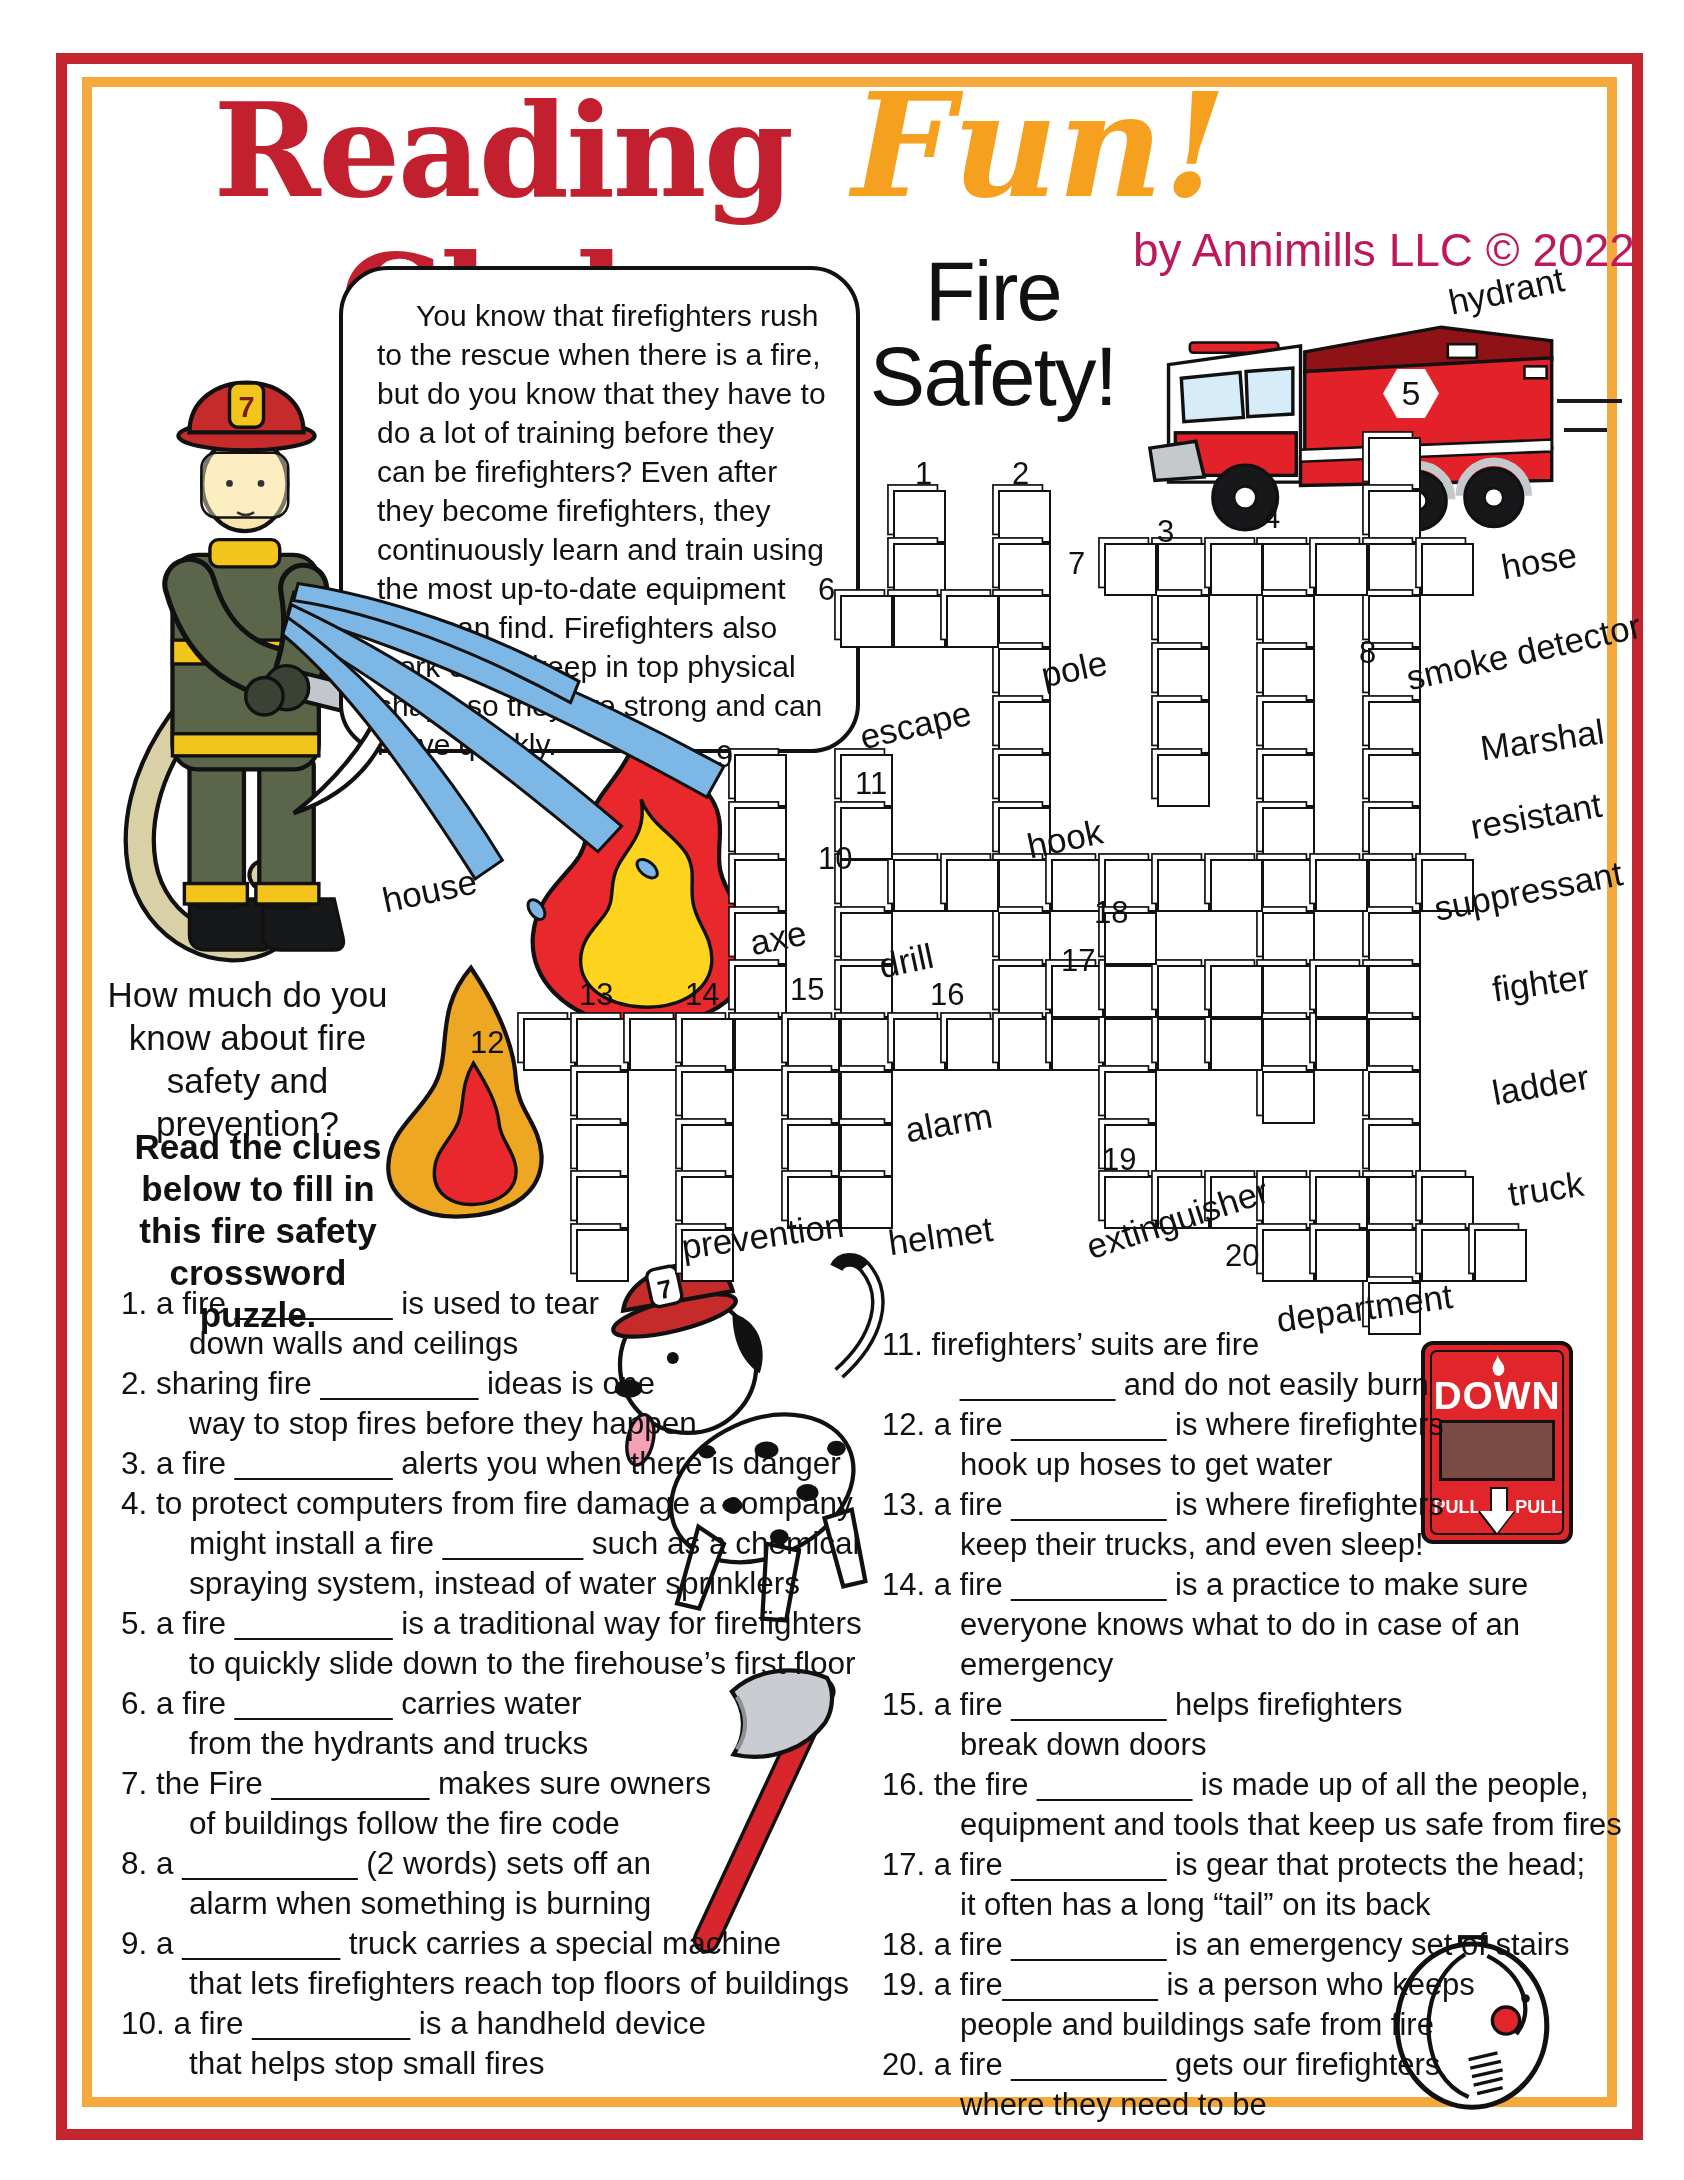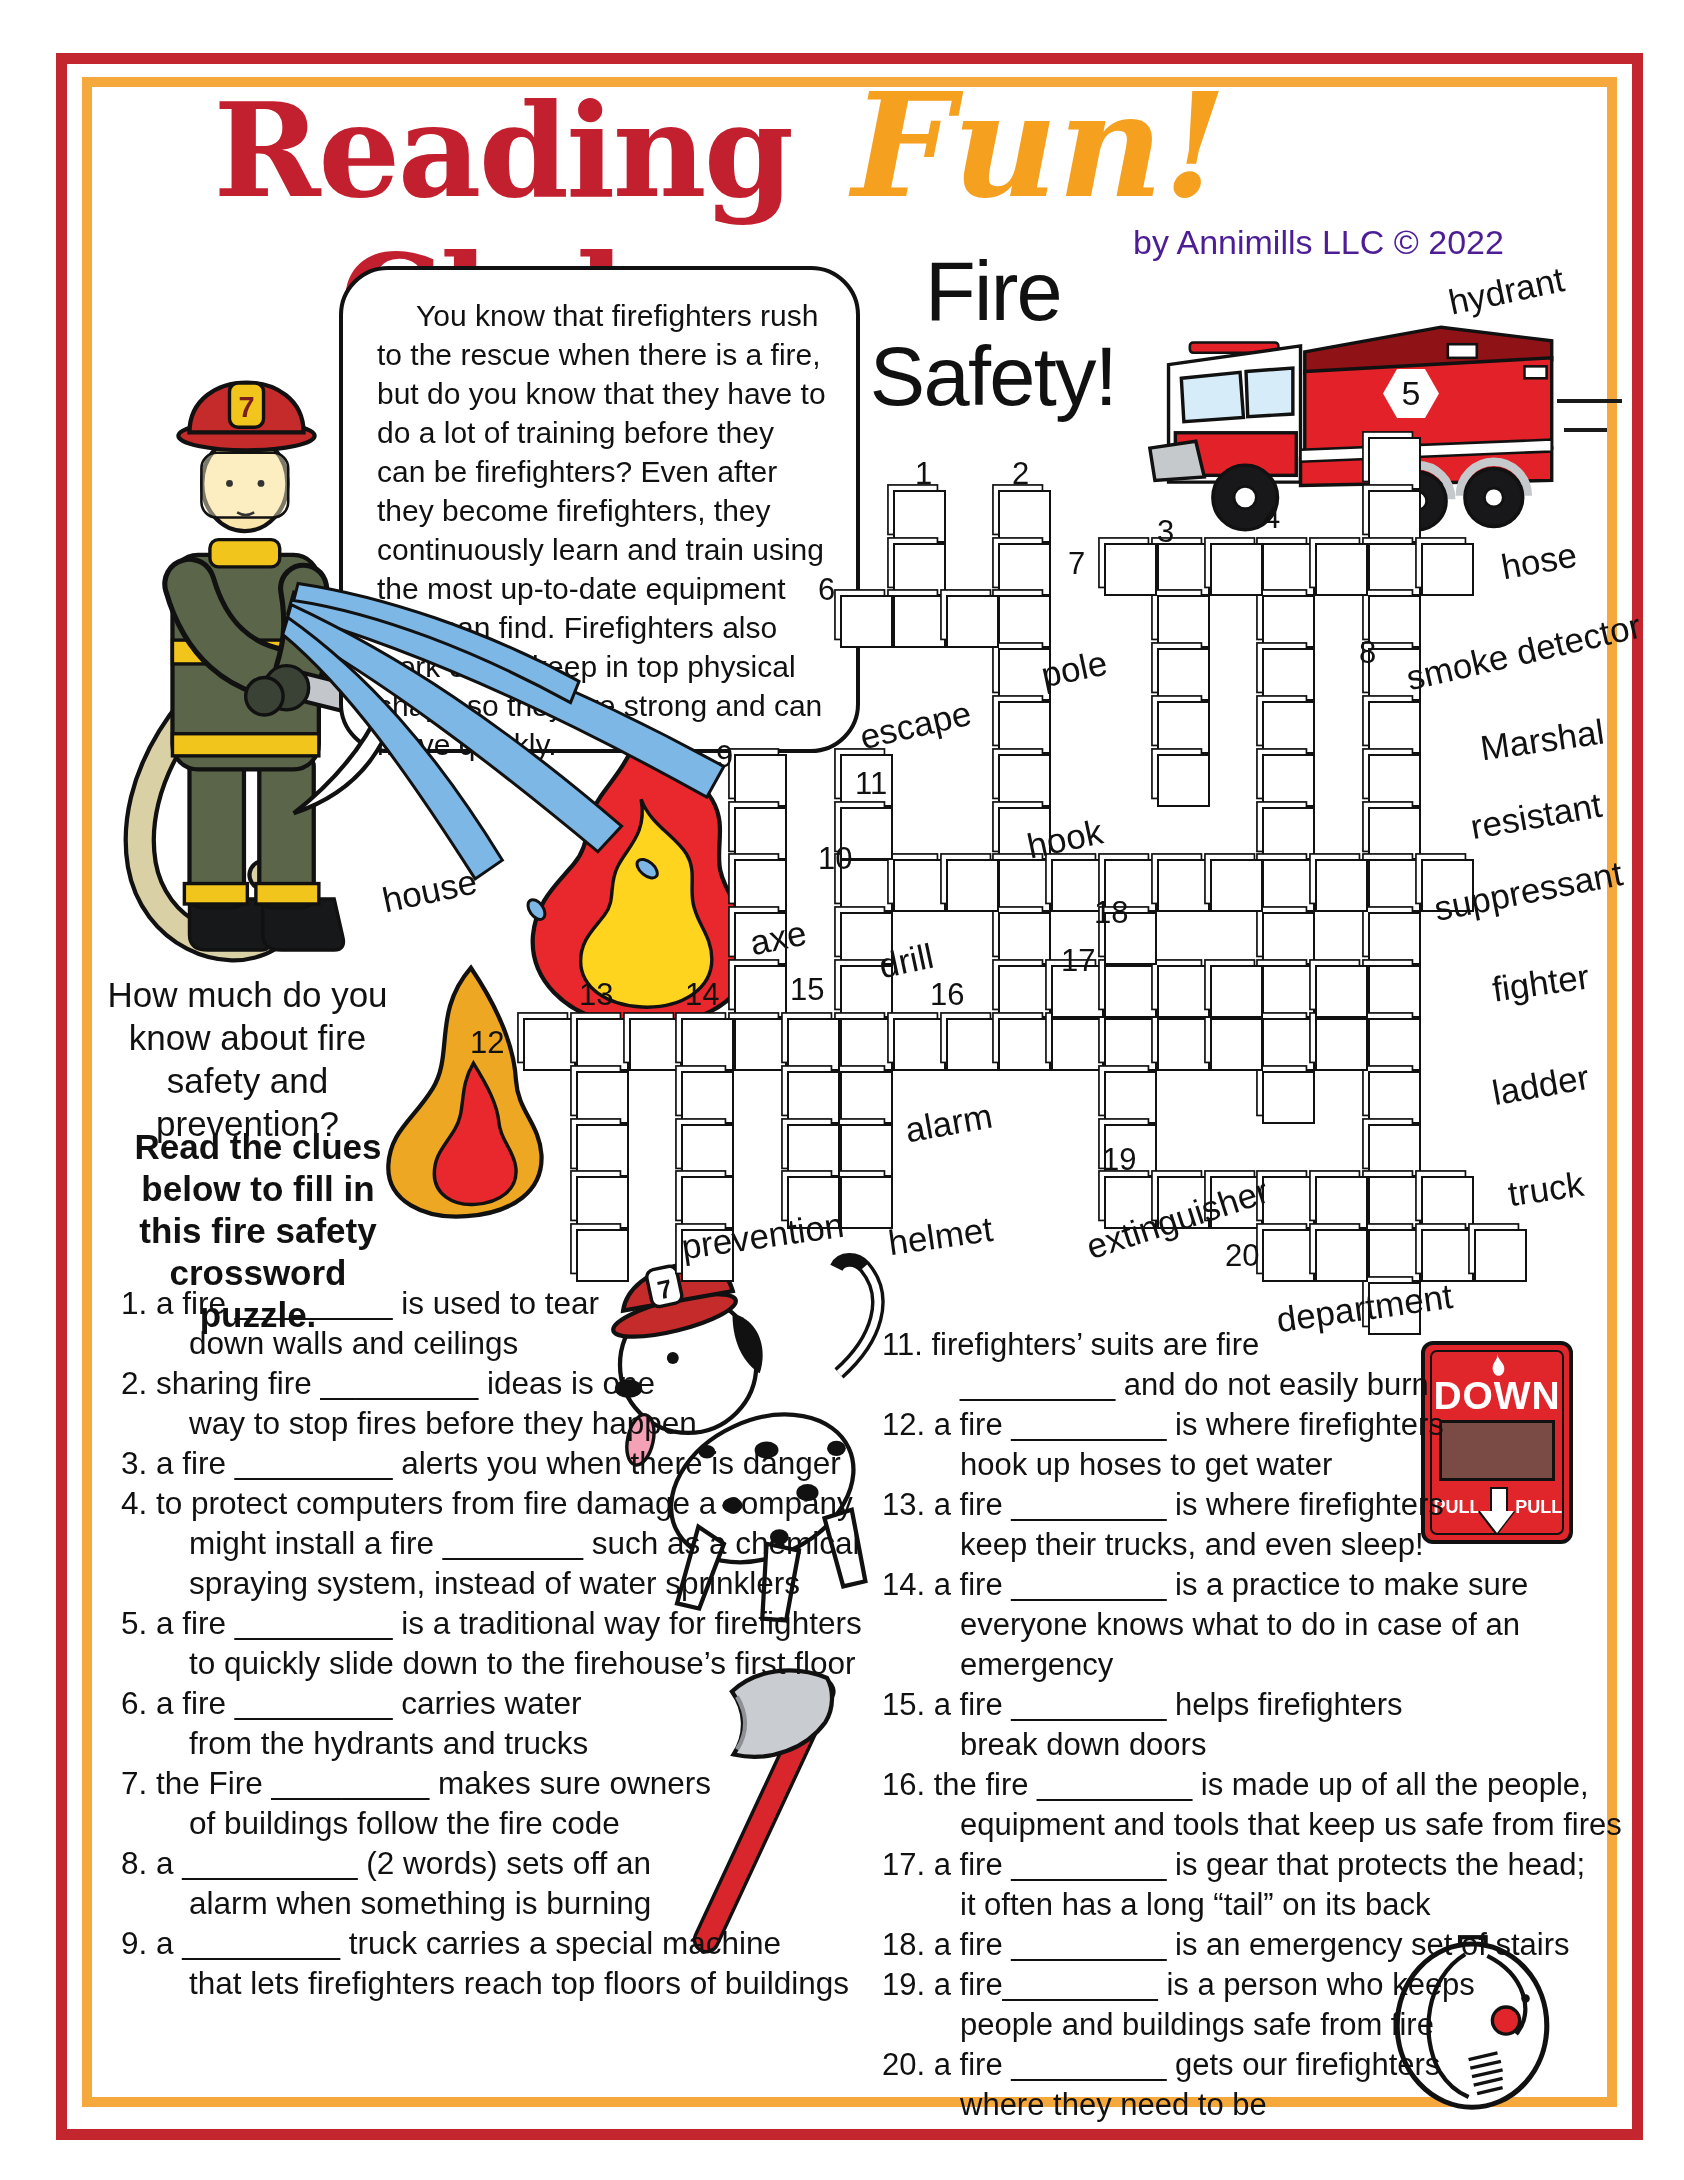--- a/index.html
+++ b/index.html
@@ -7,21 +7,21 @@
         font-family:"Liberation Sans",sans-serif;color:#111;}
   .abs{position:absolute;}
   
   #border-red{position:absolute;left:56px;top:53px;width:1565px;height:2065px;border:11px solid #c3262e;}
   #border-orange{position:absolute;left:82px;top:77px;width:1515px;height:2010px;border:10.2px solid #f5a93c;}
   
   #title-main{position:absolute;left:136px;top:75px;width:733px;font-family:"DejaVu Serif",serif;
       font-size:129px;font-weight:600;letter-spacing:-2.6px;color:#c3202f;text-align:center;}
   #title-accent{position:absolute;left:852px;top:60px;font-family:"DejaVu Serif",serif;
       font-style:italic;font-weight:800;font-size:145px;color:#f5a01e;}
-  #byline{position:absolute;left:1133px;top:223px;font-size:34px;color:#4c1d95;}
+  #byline{position:absolute;left:1133px;top:223px;font-size:46px;color:#be185d;}
   #fire-title{position:absolute;left:865px;top:249px;width:256px;text-align:center;
       font-size:83px;line-height:85px;font-weight:500;letter-spacing:-1.7px;}
   
   #bubble{position:absolute;left:339px;top:266px;width:521px;height:487px;background:#fff;
       border:4.3px solid #111;border-radius:49px;z-index:3;box-sizing:border-box;padding:25.6px 29px 0 34px;}
   #bubble p{margin:0;font-size:30px;line-height:39px;text-indent:39px;}
   #bubble-tail{position:absolute;left:281px;top:698px;z-index:3;}
   
   #question{position:absolute;left:77px;top:973px;width:341px;font-size:35px;line-height:43px;text-align:center;z-index:6;}
   #instruction{position:absolute;left:109px;top:1126px;width:298px;font-size:35px;line-height:42px;
@@ -228,20 +228,21 @@
   <div id="clues-left">
       <div class="clue">1.&nbsp;a fire _________ is used to tear<br>down walls and ceilings</div>
       <div class="clue">2.&nbsp;sharing fire _________ ideas is one<br>way to stop fires before they happen</div>
       <div class="clue">3.&nbsp;a fire _________ alerts you when there is danger</div>
       <div class="clue">4.&nbsp;to protect computers from fire damage a company<br>might install a fire ________ such as a chemical<br>spraying system, instead of water sprinklers</div>
       <div class="clue">5.&nbsp;a fire _________ is a traditional way for firefighters<br>to quickly slide down to the firehouse’s first floor</div>
       <div class="clue">6.&nbsp;a fire _________ carries water<br>from the hydrants and trucks</div>
       <div class="clue">7.&nbsp;the Fire _________ makes sure owners<br>of buildings follow the fire code</div>
       <div class="clue">8.&nbsp;a __________ (2 words) sets off an<br>alarm when something is burning</div>
       <div class="clue">9.&nbsp;a _________ truck carries a special machine<br>that lets firefighters reach top floors of buildings</div>
+      <div class="clue">10.&nbsp;a fire _________ is a handheld device<br>that helps stop small fires</div>
     </div>
   <div id="clues-right">
       <div class="clue">11.&nbsp;firefighters’ suits are fire<br>_________ and do not easily burn</div>
       <div class="clue">12.&nbsp;a fire _________ is where firefighters<br>hook up hoses to get water</div>
       <div class="clue">13.&nbsp;a fire _________ is where firefighters<br>keep their trucks, and even sleep!</div>
       <div class="clue">14.&nbsp;a fire _________ is a practice to make sure<br>everyone knows what to do in case of an emergency</div>
       <div class="clue">15.&nbsp;a fire _________ helps firefighters<br>break down doors</div>
       <div class="clue">16.&nbsp;the fire _________ is made up of all the people,<br>equipment and tools that keep us safe from fires</div>
       <div class="clue">17.&nbsp;a fire _________ is gear that protects the head;<br>it often has a long “tail” on its back</div>
       <div class="clue">18.&nbsp;a fire _________ is an emergency set of stairs</div>

